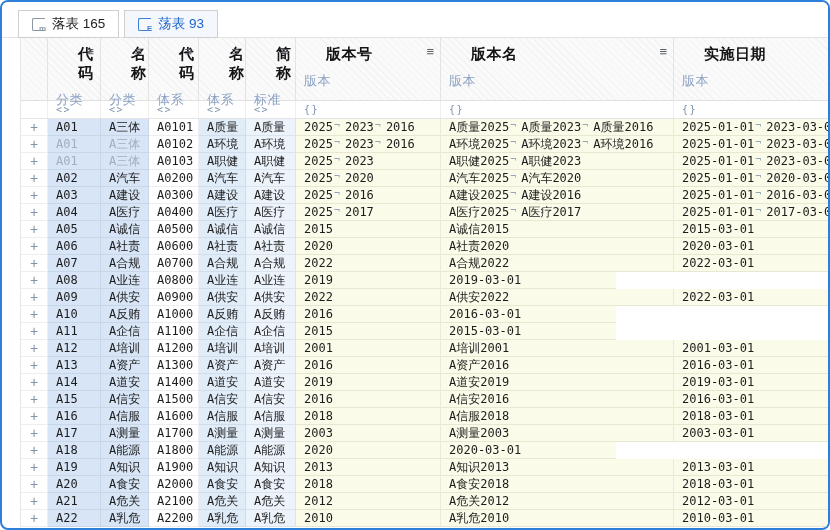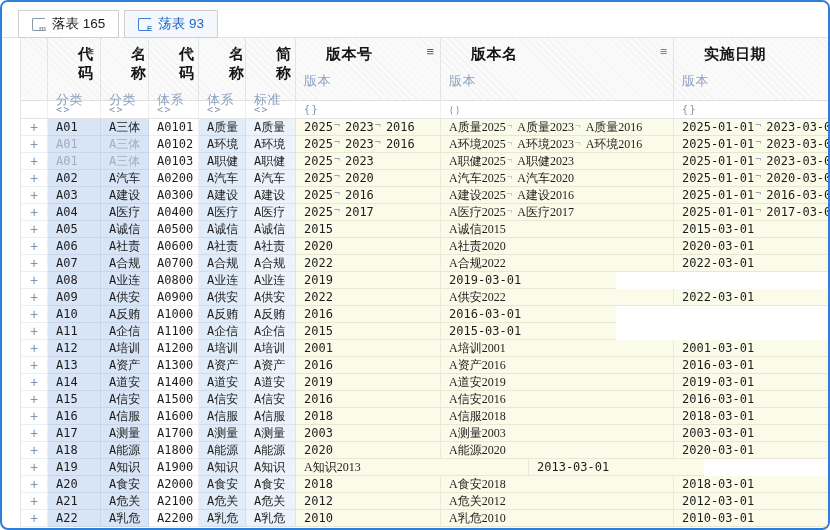--- a/index.html
+++ b/index.html
@@ -80,21 +80,21 @@
   }
   .tcell.dim { color:#a3aebf; }
   .gutter {
     justify-content:center; padding-left:0;
     color:#8094aa; font-size:14px; background:#fff;
     font-family:"Liberation Sans", sans-serif; cursor:pointer;
   }
   .sep { color:#95a5b8; font-size:10px; margin:0 5px 0 1px; transform:translateY(-2px); }
   
   .w-g {width:27px;} .w-0 {width:53px;} .w-1 {width:48px;} .w-2 {width:50px;}
-  .w-3 {width:47px;} .w-4 {width:50px;} .w-5 {width:145px;} .w-6 {width:233px;font-family:Liberation Serif, serif;}
+  .w-3 {width:47px;} .w-4 {width:50px;} .w-5 {width:145px;} .w-6 {width:233px;}
   .w-7 {width:175px; border-right:none;}
   
   .bg-0, .bg-1 { background:#d7e5f6; }
   .bg-2 { background:#ffffff;text-align:right; }
   .bg-3 { background:#e1ecf9; }
   .bg-4 { background:#ecf3fb; }
   .bg-5, .bg-6, .bg-7 { background:#fbfbe9; }
   .bg-5, .bg-6, .bg-7 { border-bottom-color:#e7e7d2; }
 </style>
 </head>
@@ -546,34 +546,34 @@
       <div class="trow">
         <div class="tcell gutter w-g">+</div>
         <div class="tcell w-0 bg-0">A18</div>
         <div class="tcell w-1 bg-1">A能源</div>
         <div class="tcell w-2 bg-2">A1800</div>
         <div class="tcell w-3 bg-3">A能源</div>
         <div class="tcell w-4 bg-4">A能源</div>
         <div class="tcell w-5 bg-5">
           <div class="">2020</div>
         </div>
-        <div class="tcell w-6 bg-6">
-          <div class="">A能源2020</div>
-        </div>
         <div class="tcell w-7 bg-7">
           <div class="">2020-03-01</div>
         </div>
       </div>
       <div class="trow">
         <div class="tcell gutter w-g">+</div>
         <div class="tcell w-0 bg-0">A19</div>
         <div class="tcell w-1 bg-1">A知识</div>
         <div class="tcell w-2 bg-2">A1900</div>
         <div class="tcell w-3 bg-3">A知识</div>
         <div class="tcell w-4 bg-4">A知识</div>
+        <div class="tcell w-5 bg-5">
+          <div class="">2013</div>
+        </div>
         <div class="tcell w-6 bg-6">
           <div class="">A知识2013</div>
         </div>
         <div class="tcell w-7 bg-7">
           <div class="">2013-03-01</div>
         </div>
       </div>
       <div class="trow">
         <div class="tcell gutter w-g">+</div>
         <div class="tcell w-0 bg-0">A20</div>

